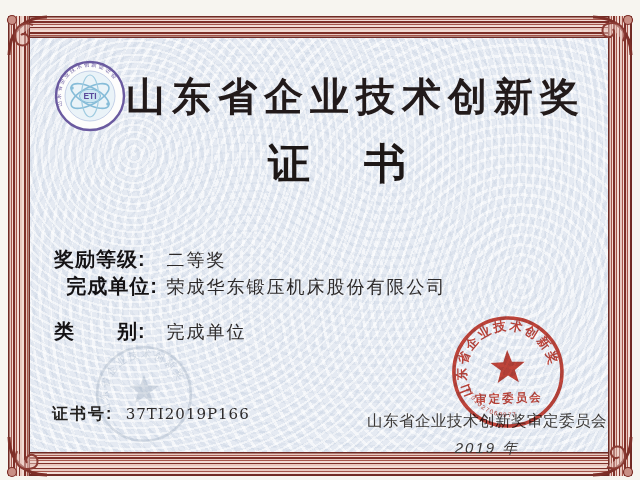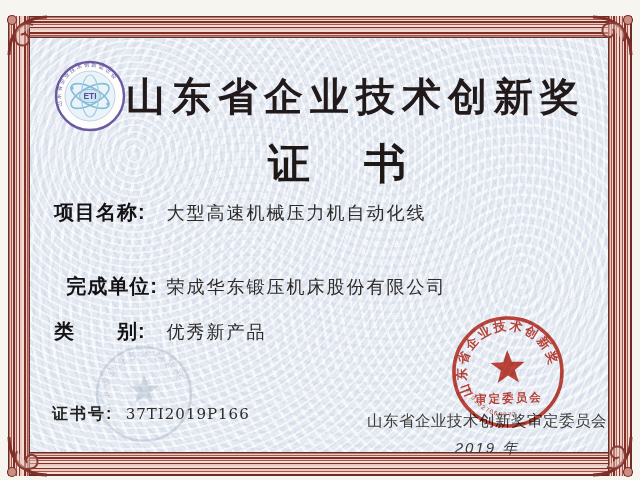--- a/index.html
+++ b/index.html
@@ -148,31 +148,31 @@
         </defs>
       <text font-size="5.6" fill="#6a5aa0" font-family="'DejaVu Serif',serif" letter-spacing="1.6">
         <textPath href="#logoArc">山东省企业技术创新促进会</textPath>
       </text>
     </svg>
   </div>
 
   <div class="title">山东省企业技术创新奖</div>
   <div class="subtitle">证　书</div>
 
-  <div class="row row-1">
-    <span class="lbl">项目名称:</span>
-    <span class="val">大型高速机械压力机自动化线</span>
+  <div class="row row-2">
+    <span class="lbl">奖励等级:</span>
+    <span class="val">二等奖</span>
   </div>
   <div class="row row-3">
     <span class="lbl">完成单位:</span>
     <span class="val">荣成华东锻压机床股份有限公司</span>
   </div>
   <div class="row row-4">
     <span class="lbl">类　　别:</span>
-    <span class="val">优秀新产品</span>
+    <span class="val">完成单位</span>
   </div>
 
   <div class="certno">
     <span class="lbl">证书号:</span>
     <span class="val">37TI2019P166</span>
   </div>
 
   <div class="issuer-block">
     <div class="issuer">山东省企业技术创新奖审定委员会</div>
     <div class="date">2019 年</div>

